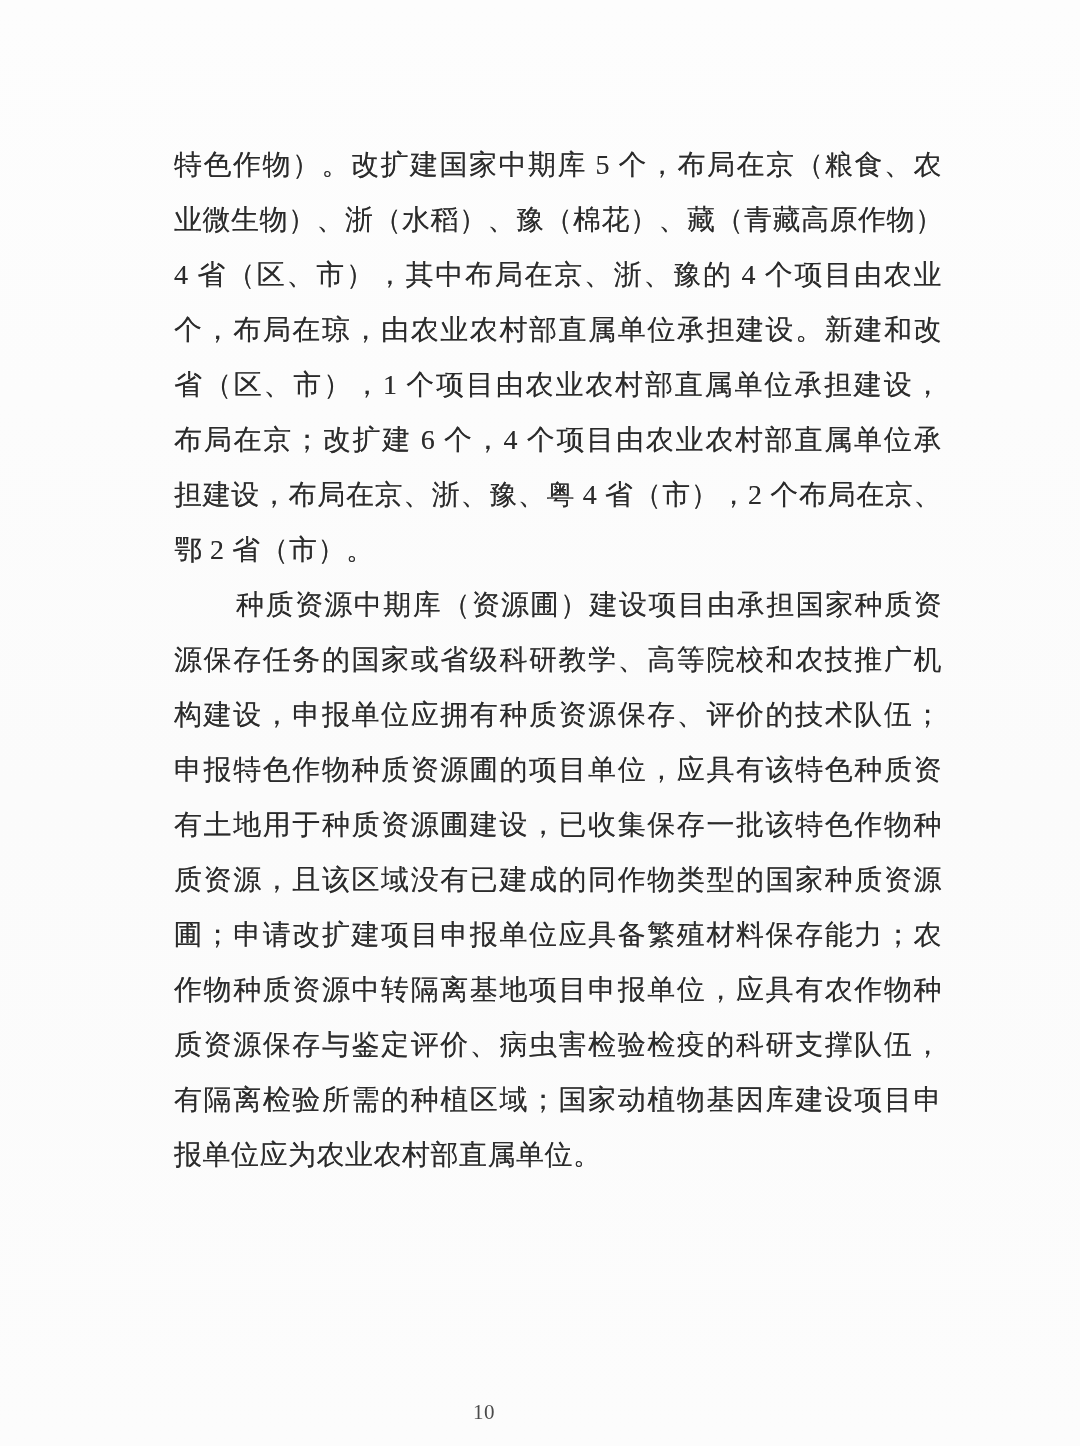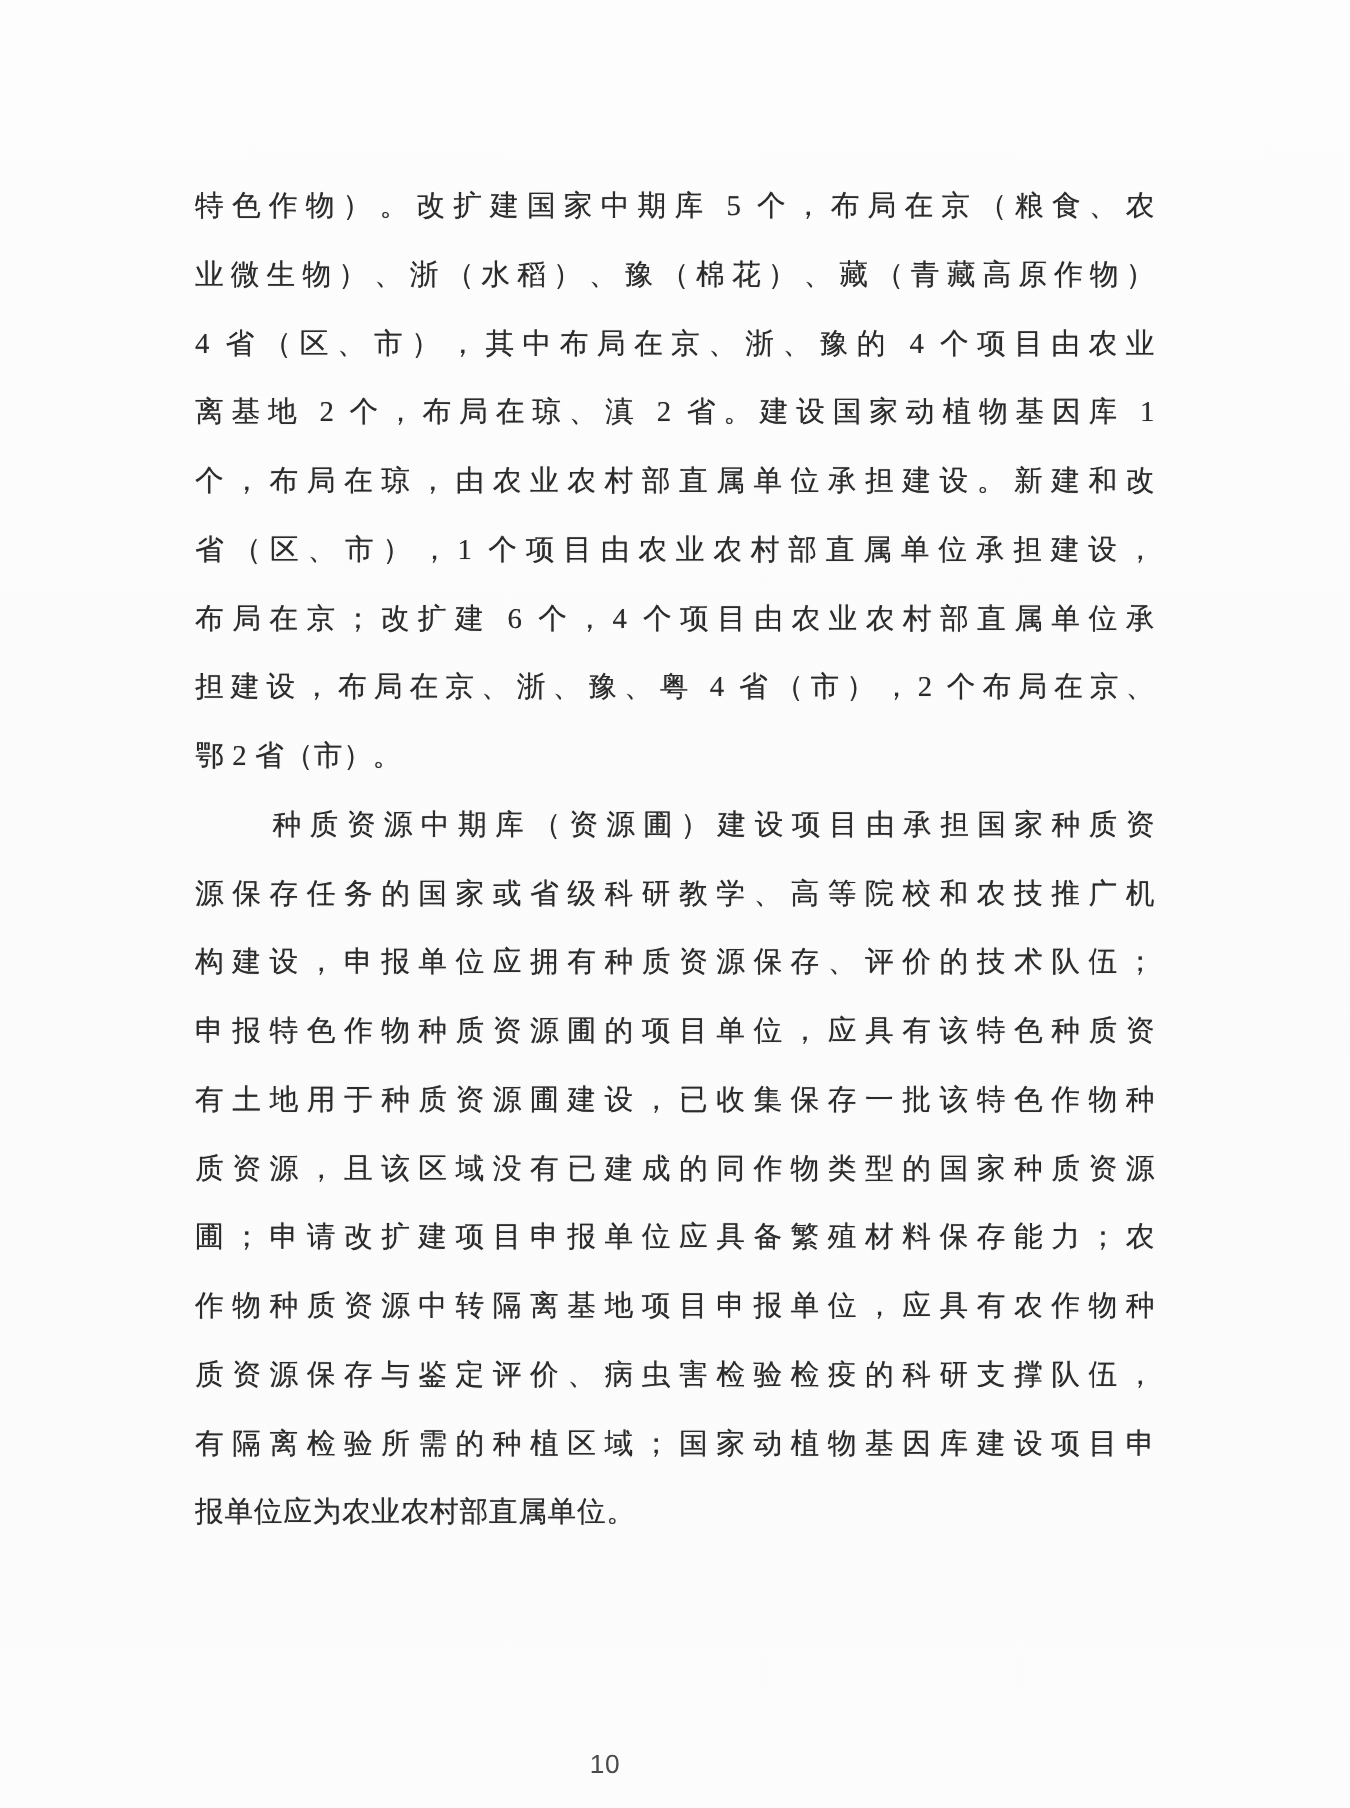--- a/index.html
+++ b/index.html
@@ -17,25 +17,25 @@
   .page {
     position: absolute;
     left: 0;
     top: 0;
     width: 1080px;
     height: 1446px;
     background: linear-gradient(180deg, #fdfdfd 0%, #fbfbfb 55%, #fcfcfc 100%);
   }
   .text-block {
     position: absolute;
-    left: 156px;
+    left: 174px;
     top: 137px;
     width: 768px;
     color: #2b2b2b;
-    font-size: 23px;
+    font-size: 28px;
     line-height: 55px;
     letter-spacing: 0.5px;
     text-shadow: 0 0 0.6px rgba(40,40,40,0.55);
   }
   .line {
     height: 55px;
     white-space: nowrap;
     text-align: justify;
     text-align-last: justify;
     overflow: hidden;
@@ -46,35 +46,34 @@
   }
   .line.indent {
     padding-left: 62px;
   }
   .page-number {
     position: absolute;
     left: 0;
     top: 1400px;
     width: 968px;
     text-align: center;
-    font-family: Liberation Sans, sans-serif;
+    font-family: Liberation Serif, serif;
     font-size: 21px;
     color: #4a4a4a;
     letter-spacing: 0.5px;
   }
 </style>
 </head>
 <body>
 
 <div class="page">
   <div class="text-block" id="text-block">
       <div class="line">特色作物）。改扩建国家中期库 5 个，布局在京（粮食、农</div>
       <div class="line">业微生物）、浙（水稻）、豫（棉花）、藏（青藏高原作物）</div>
       <div class="line">4 省（区、市），其中布局在京、浙、豫的 4 个项目由农业</div>
-      <div class="line">离基地 2 个，布局在琼、滇 2 省。建设国家动植物基因库 1</div>
       <div class="line">个，布局在琼，由农业农村部直属单位承担建设。新建和改</div>
       <div class="line">省（区、市），1 个项目由农业农村部直属单位承担建设，</div>
       <div class="line">布局在京；改扩建 6 个，4 个项目由农业农村部直属单位承</div>
       <div class="line">担建设，布局在京、浙、豫、粤 4 省（市），2 个布局在京、</div>
       <div class="line para-end">鄂 2 省（市）。</div>
       <div class="line indent">种质资源中期库（资源圃）建设项目由承担国家种质资</div>
       <div class="line">源保存任务的国家或省级科研教学、高等院校和农技推广机</div>
       <div class="line">构建设，申报单位应拥有种质资源保存、评价的技术队伍；</div>
       <div class="line">申报特色作物种质资源圃的项目单位，应具有该特色种质资</div>
       <div class="line">有土地用于种质资源圃建设，已收集保存一批该特色作物种</div>

